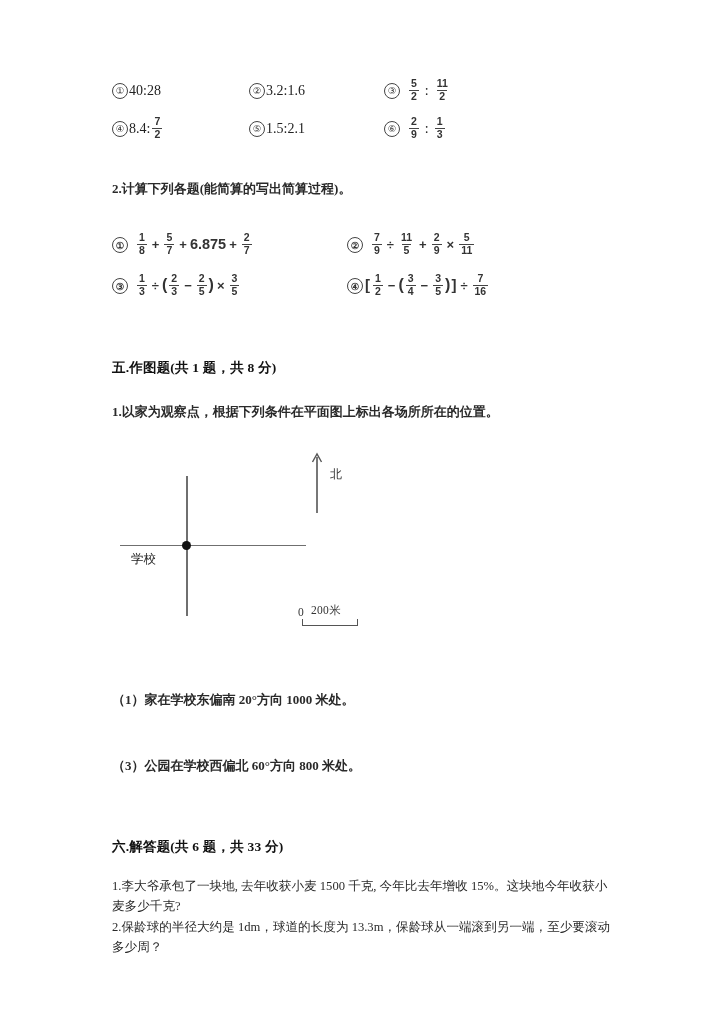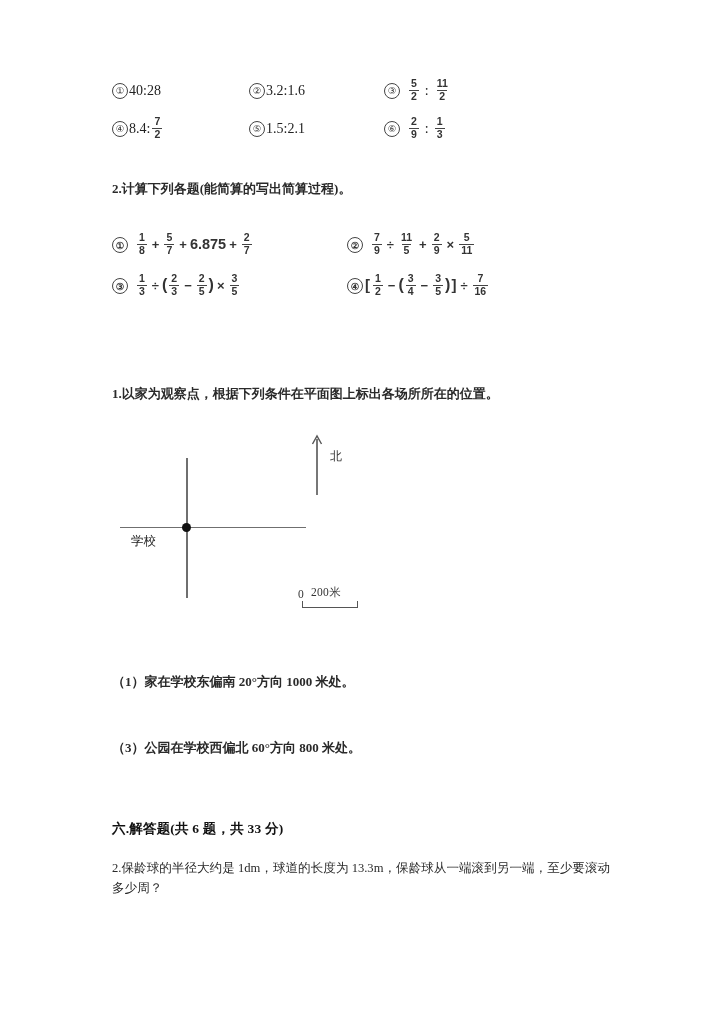--- a/index.html
+++ b/index.html
@@ -335,20 +335,21 @@
               </span><span class="paren">)</span><span class="brk">]</span><span class="op">÷</span><span class="frac">
                 <span class="num">7</span>
                 <span class="den">16</span>
               </span></span>
         </div>
       </div>
     </div>
 
     <div class="sp-52"></div>
 
+    <div class="q-head">五.作图题(共 1 题，共 8 分)</div>
 
     <div class="sp-24"></div>
 
     <div class="q-text">1.以家为观察点，根据下列条件在平面图上标出各场所所在的位置。</div>
 
     <div class="sp-24"></div>
 
     <div class="figure">
       <div class="axis-v"></div>
       <div class="axis-h"></div>
@@ -381,16 +382,17 @@
     <div class="sp-44"></div>
 
     <div class="q-text">（3）公园在学校西偏北 60°方向 800 米处。</div>
 
     <div class="sp-60"></div>
 
     <div class="q-head">六.解答题(共 6 题，共 33 分)</div>
 
     <div class="sp-20"></div>
 
+    <div class="q-text-sm">1.李大爷承包了一块地, 去年收获小麦 1500 千克, 今年比去年增收 15%。这块地今年收获小麦多少千克?</div>
     <div class="q-text-sm">2.保龄球的半径大约是 1dm，球道的长度为 13.3m，保龄球从一端滚到另一端，至少要滚动多少周？</div>
 
   </div>
 </div>
 
 </body></html>

